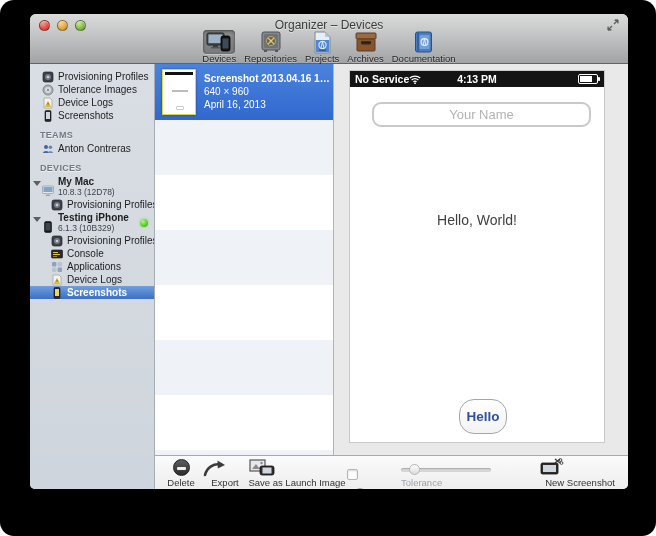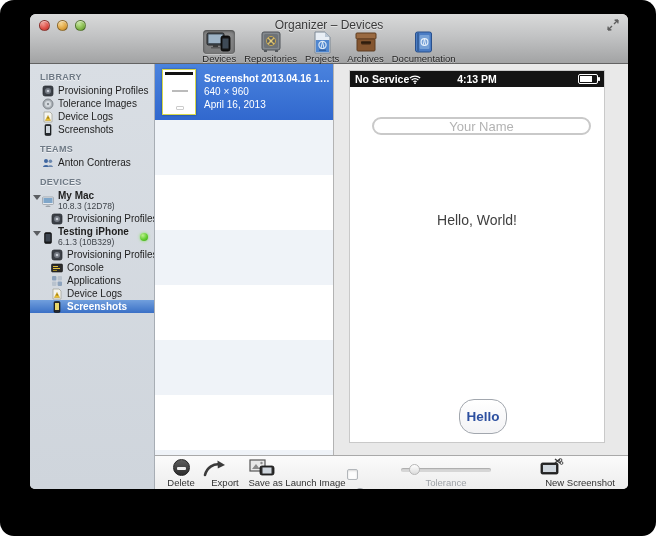--- a/index.html
+++ b/index.html
@@ -41,21 +41,21 @@
   .sidebar { position:absolute; left:0; top:0; width:125px; bottom:0;
              background:linear-gradient(#d9dee4, #cfd5dc); border-right:1px solid #a7adb4;
              overflow:hidden; font-size:10px; color:#1d1d1d; padding-top:6px; }
   .sb-header { font-size:9px; font-weight:bold; color:#6e7985; letter-spacing:.3px;
                padding:2px 0 2px 10px; text-shadow:0 1px 0 rgba(255,255,255,.6); }
   .sb-item { display:flex; align-items:center; gap:4px; padding:1px 2px 1px 12px;
              height:13px; white-space:nowrap; overflow:hidden; cursor:default; }
   .sb-item.nested { padding-left:21px; }
   .sb-item.selected { background:linear-gradient(#719fdd, #3a70c6); color:#fff; font-weight:bold; }
   .sb-gap { height:6px; }
-  .dev-row { position:relative; display:flex; align-items:center; gap:4px; padding:2px 2px 1px 12px; }
+  .dev-row { position:relative; display:flex; align-items:flex-end; gap:4px; padding:2px 2px 1px 12px; }
   .dev-tri { position:absolute; left:3px; top:6px; width:0; height:0;
              border-left:4px solid transparent; border-right:4px solid transparent; border-top:5px solid #5b5e62; }
   .dev-name { font-weight:bold; line-height:10px; }
   .dev-ver { font-size:8.5px; color:#3f444a; line-height:10px; }
   .green-dot { position:absolute; right:6px; top:8px; width:8px; height:8px; border-radius:50%;
                background:radial-gradient(circle at 35% 30%, #bdf08e, #61ce2e 55%, #3a9a12);
                box-shadow:0 0 3px rgba(120,230,70,.9); }
   .sbi { width:12px; height:12px; flex:0 0 12px; display:inline-block; }
 
   
@@ -76,21 +76,21 @@
   
   .preview-pane { position:absolute; left:303px; right:0; top:0; bottom:34px;
                   background:#e9e9e9; border-left:1px solid #b3b3b3; }
   .iphone-shot { position:absolute; left:15px; top:6px; width:256px; height:373px;
                  background:#fff; border:1px solid #c9c9c9; }
   .status-bar { position:absolute; left:0; top:0; right:0; height:16px; background:#141414;
                 color:#fff; font-size:10.5px; font-weight:bold; }
   .sb-carrier { position:absolute; left:5px; top:2px; display:flex; align-items:center; }
   .sb-time { position:absolute; left:0; right:0; top:2px; text-align:center; }
   .sb-batt { position:absolute; right:4px; top:3px; }
-  .name-field { position:absolute; left:22px; top:46px; width:219px; height:18px;
+  .name-field { position:absolute; left:22px; top:31px; width:219px; height:25px;
                 border:2px solid #c9c9c9; border-radius:9px; background:#fff;
                 font-size:13px; text-align:center; color:#444; font-family:"Liberation Sans", sans-serif; }
   .name-field::placeholder { color:#b3b3b3; }
   .greeting { position:absolute; left:0; right:0; top:141px; text-align:center; font-size:14px; color:#3f3f3f; }
   .hello-btn { position:absolute; left:109px; top:328px; width:48px; height:35px;
                border:1px solid #a2a7ae; border-radius:15px;
                background:linear-gradient(#ffffff, #f3f3f5);
                color:#2d50a0; font-weight:bold; font-size:13.5px; text-align:center; line-height:33px; }
 
   
@@ -103,21 +103,21 @@
                 background:linear-gradient(#5d5d5d, #2c2c2c); border:1px solid #222;
                 position:relative; box-shadow:0 1px 0 rgba(255,255,255,.6); }
   .del-circle .minus { position:absolute; left:3px; top:7px; width:9px; height:2.5px; background:#efefef; border-radius:1px; }
   .checkbox { display:inline-block; width:11px; height:11px; background:#fdfdfd; border:1px solid #b2b6ba;
               border-radius:2px; box-shadow:inset 0 1px 2px rgba(0,0,0,.15); vertical-align:middle; }
   .cmp-label { font-size:13px; color:#9fa3a8; vertical-align:middle; margin-left:8px; }
   .slider { position:absolute; left:246px; top:12px; width:90px; height:4px; border-radius:2px;
             background:#d6d6d6; box-shadow:inset 0 1px 1px rgba(0,0,0,.2); }
   .slider .thumb-k { position:absolute; left:8px; top:-4px; width:11px; height:11px; border-radius:50%;
             background:linear-gradient(#ffffff,#dcdcdc); border:1px solid #b7b7b7; }
-  .tol-label { position:absolute; left:246px; top:21px; width:90px; text-align:center; font-size:9.5px; color:#9fa3a8; }
+  .tol-label { position:absolute; left:246px; top:21px; width:90px; font-size:9.5px; color:#9fa3a8; }
 </style>
 </head>
 <body>
 
 <div class="stage">
   <div class="shadow-blob"></div>
 
   <div class="window">
 
     <div class="chrome">
@@ -196,21 +196,20 @@
             </svg>
           </div>
           <div class="tb-label">Documentation</div>
         </div>
       </div>
     </div>
 
     <div class="content">
 
       <div class="sidebar">
-        <div class="sb-header">LIBRARY</div>
 
         <div class="sb-item">
           <svg class="sbi" viewBox="0 0 12 12">
               <rect x="1" y="1" width="10" height="10" rx="2" fill="#3c4148" stroke="#23262b" stroke-width="0.7"></rect>
               <circle cx="6" cy="6" r="3" fill="#767c85"></circle>
               <circle cx="6" cy="6" r="1.3" fill="#c9ced6"></circle>
             </svg>
           <span>Provisioning Profiles</span>
         </div>
         <div class="sb-item">

